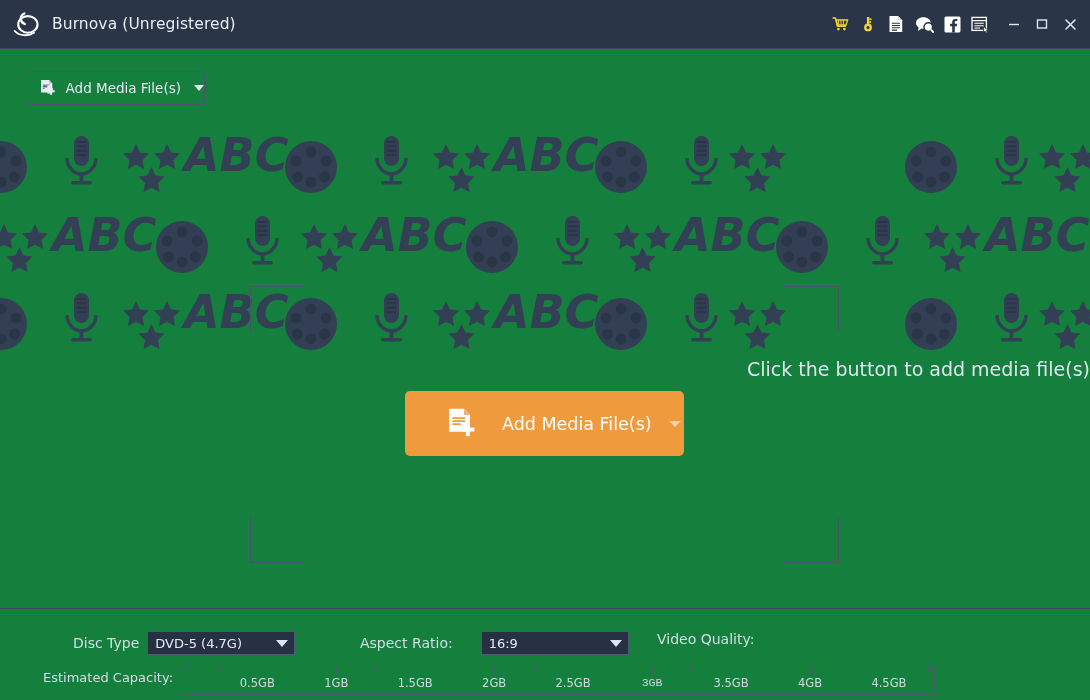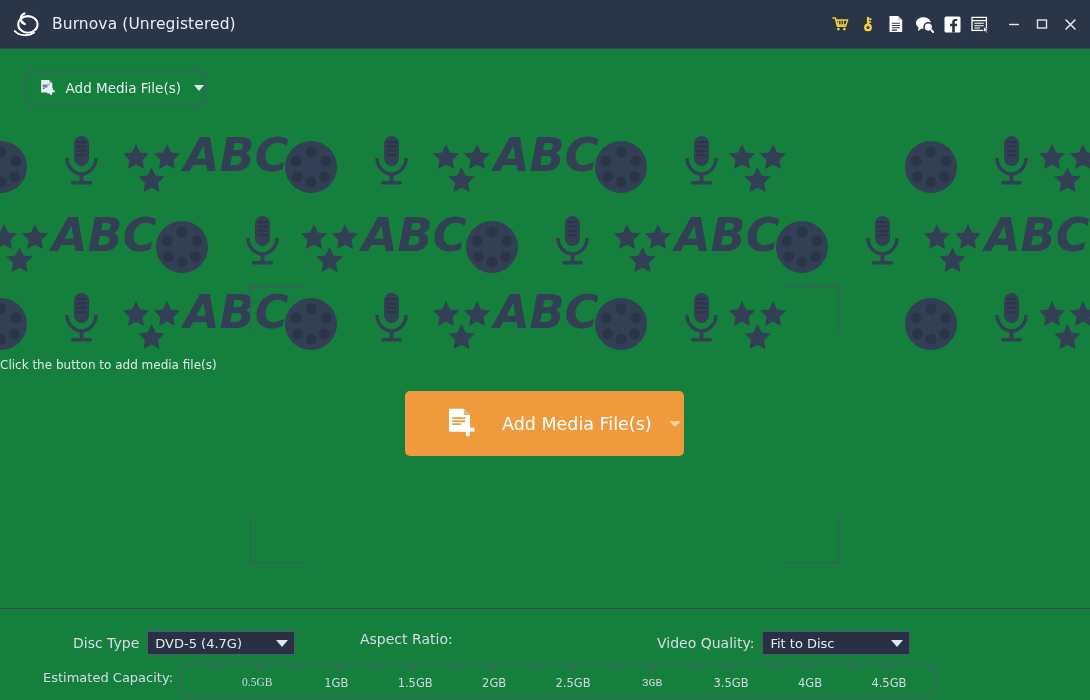--- a/index.html
+++ b/index.html
@@ -141,23 +141,23 @@
     width: 1090px;
     height: 100%;
     pointer-events: none;
   }
 
   .hint-text {
     position: absolute;
     left: 0;
     right: 0;
     top: 250px;
-    text-align: left;
+    text-align: right;
     color: #dfe6ef;
-    font-size: 12px;
+    font-size: 19px;
   }
 
   .add-media-big {
     position: absolute;
     left: 405px;
     top: 283px;
     width: 279px;
     height: 65px;
     background: #ef9a3d;
     border-radius: 5px;
@@ -485,35 +485,35 @@
     <div class="field" id="field-disctype">
       <span class="flabel">Disc Type</span>
       <div class="select">
         <span class="sval">DVD-5 (4.7G)</span>
         <span class="scaret"></span>
       </div>
     </div>
 
     <div class="field" id="field-aspect">
       <span class="flabel">Aspect Ratio:</span>
+      <div class="select">
+        <span class="sval">16:9</span>
+        <span class="scaret"></span>
+      </div>
     </div>
 
     <div class="field" id="field-quality">
       <span class="flabel">Video Quality:</span>
-      <div class="select">
-        <span class="sval">Fit to Disc</span>
-        <span class="scaret"></span>
-      </div>
     </div>
 
     <div class="capacity-row">
       <span class="flabel">Estimated Capacity:</span>
       <div class="ruler" id="capacity-ruler">
           <div class="tick major" style="left: 75.2px;"></div>
-          <div class="tick-label" style="left: 75.2px; font-family: Liberation Serif, serif;">0.5GB</div>
+          <div class="tick-label" style="left: 75.2px;">0.5GB</div>
           <div class="tick minor" style="left: 114.68px;"></div>
           <div class="tick major" style="left: 154.16px;"></div>
           <div class="tick-label" style="left: 154.16px;">1GB</div>
           <div class="tick minor" style="left: 193.64px;"></div>
           <div class="tick major" style="left: 233.12px;"></div>
           <div class="tick-label" style="left: 233.12px;">1.5GB</div>
           <div class="tick minor" style="left: 272.6px;"></div>
           <div class="tick major" style="left: 312.08px;"></div>
           <div class="tick-label" style="left: 312.08px;">2GB</div>
           <div class="tick minor" style="left: 351.56px;"></div>

